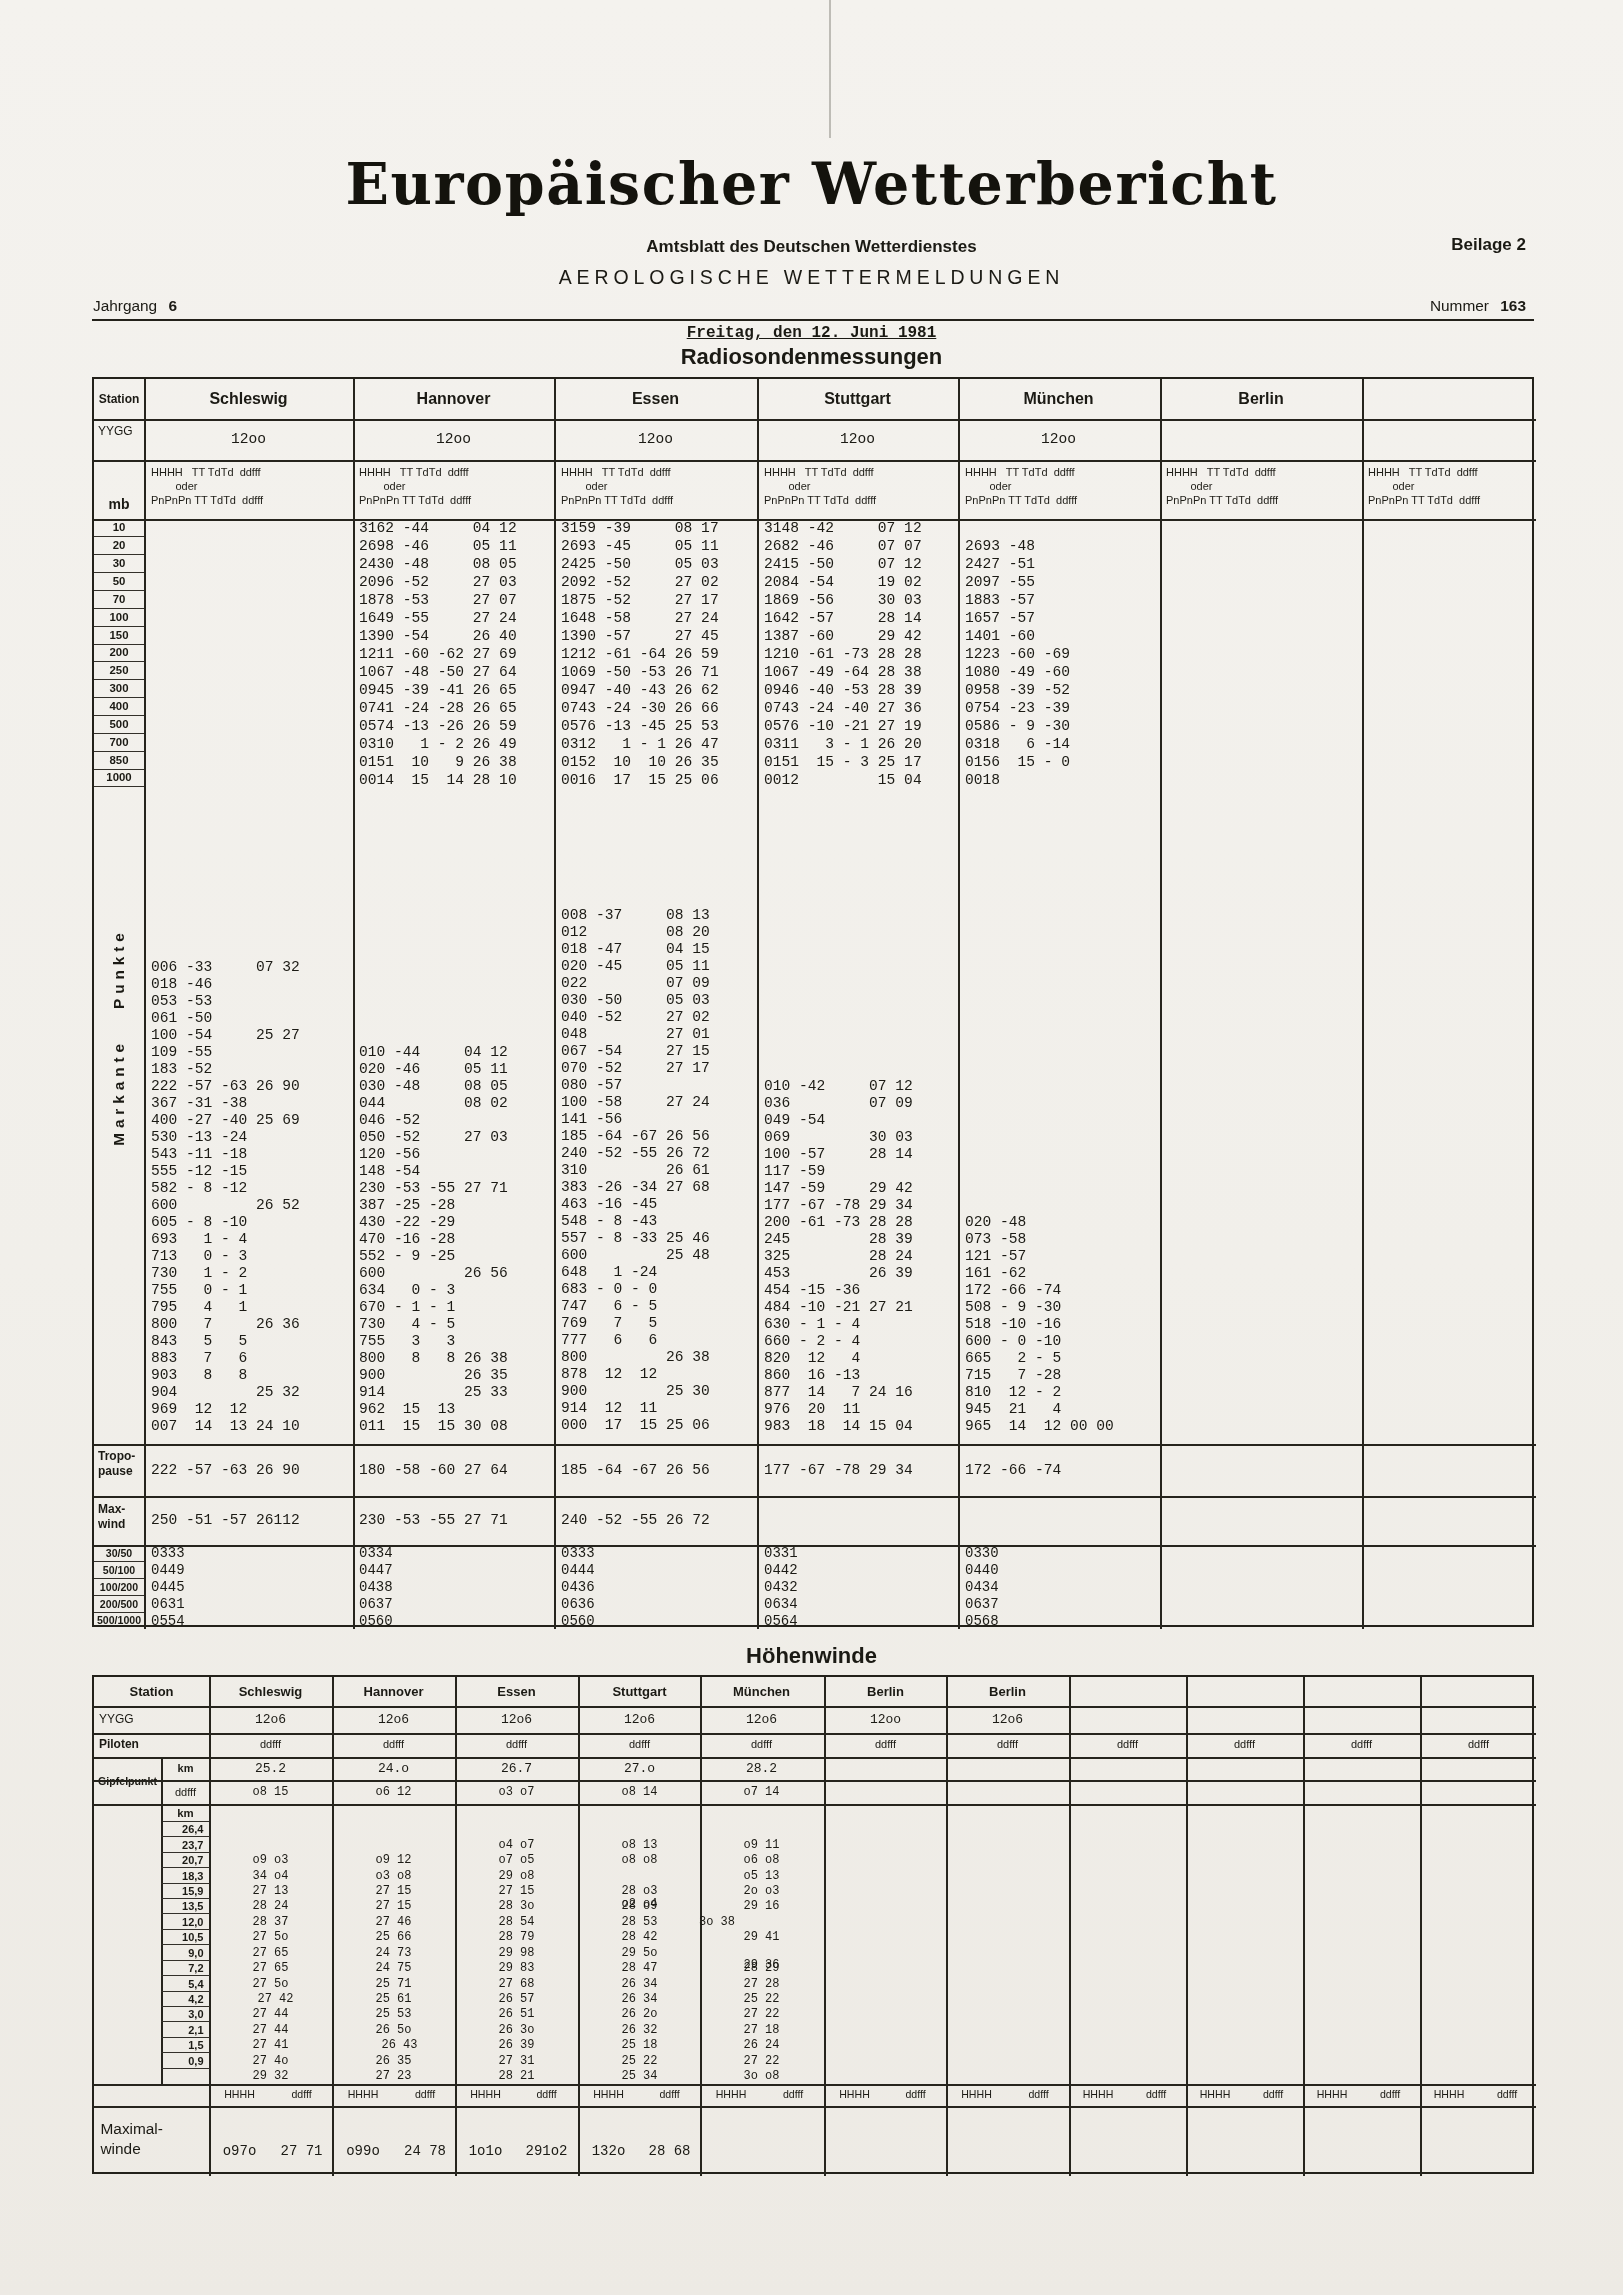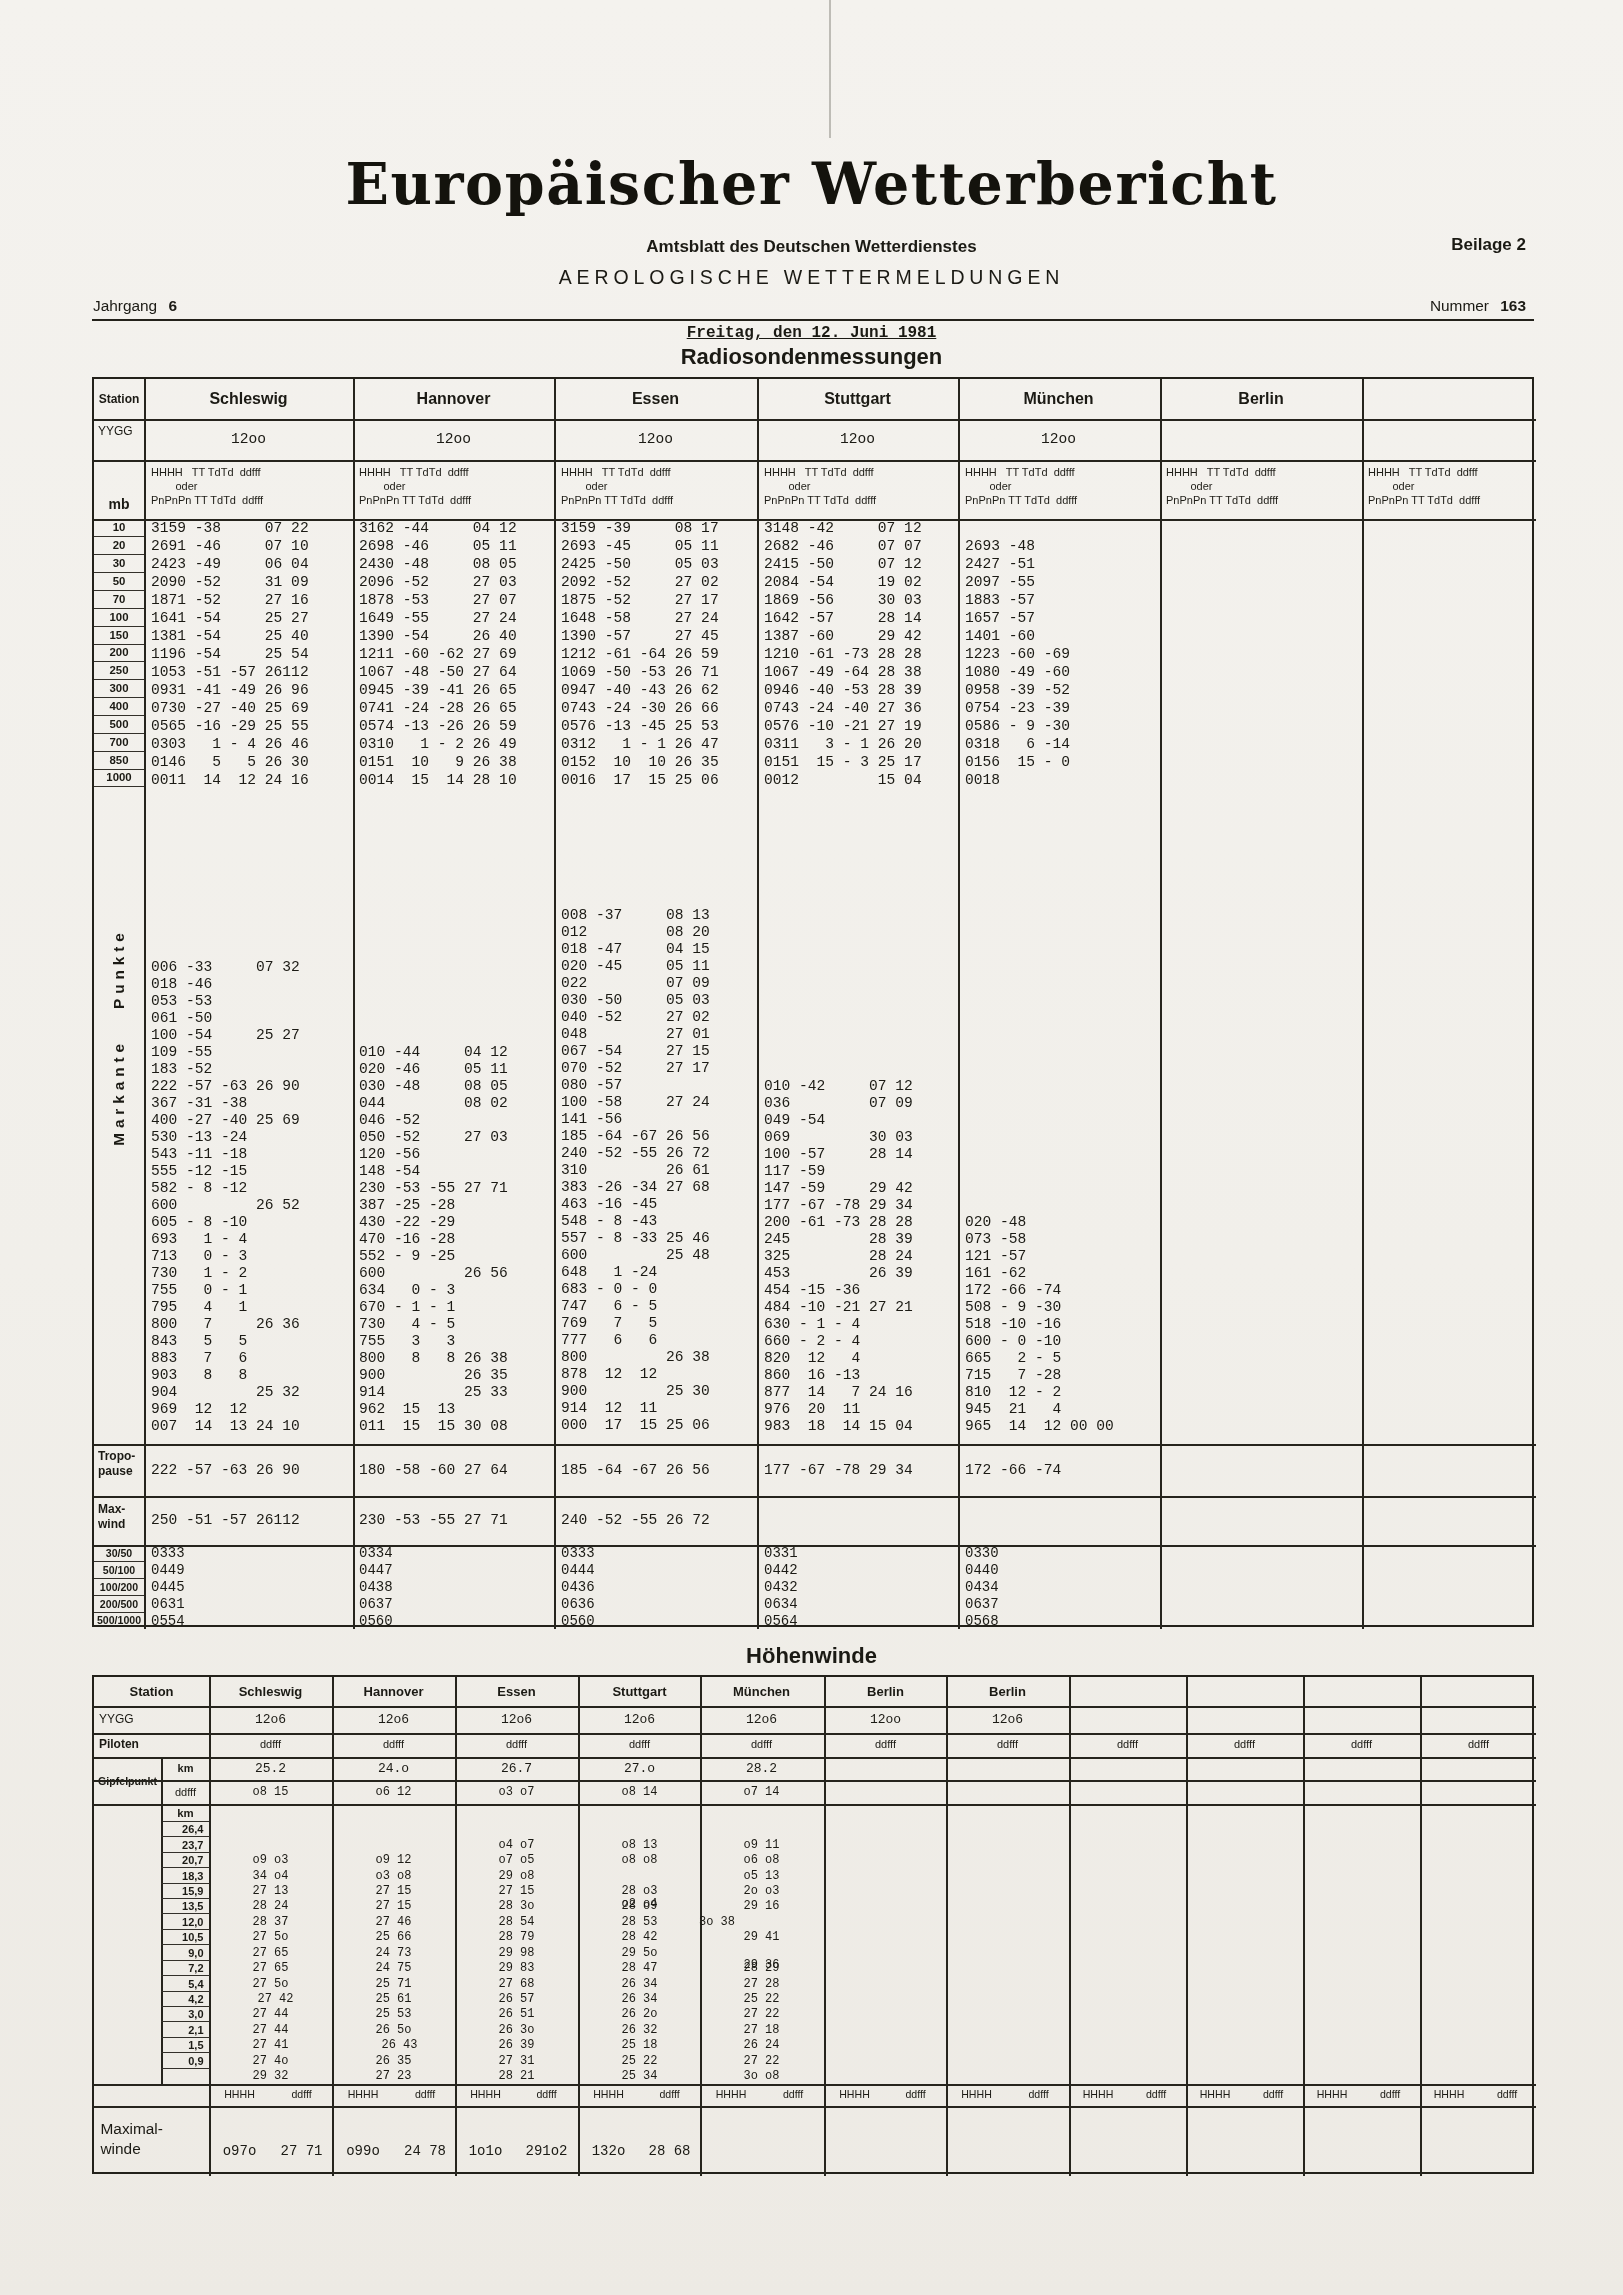--- a/index.html
+++ b/index.html
@@ -140,35 +140,20 @@
       <div class="laycell" style="top: 1166px; height: 17px; line-height: 16px;">30/50</div>
       <div class="laycell" style="top: 1183px; height: 17px; line-height: 16px;">50/100</div>
       <div class="laycell" style="top: 1200px; height: 17px; line-height: 16px;">100/200</div>
       <div class="laycell" style="top: 1217px; height: 17px; line-height: 16px;">200/500</div>
       <div class="laycell" style="top: 1234px; height: 16px; line-height: 15.4px; border-bottom: none;">500/1000</div>
       <div class="stname" style="left: 50px; width: 209px;">Schleswig</div>
       <div class="styygg" style="left: 50px; width: 209px;">12oo</div>
       <div class="sthdr pre" style="left: 57px;">HHHH   TT TdTd  ddfff
         oder
 PnPnPn TT TdTd  ddfff</div>
-      <div class="lvpre pre" style="left: 57px; top: 140px;">3159 -38     07 22
-2691 -46     07 10
-2423 -49     06 04
-2090 -52     31 09
-1871 -52     27 16
-1641 -54     25 27
-1381 -54     25 40
-1196 -54     25 54
-1053 -51 -57 26112
-0931 -41 -49 26 96
-0730 -27 -40 25 69
-0565 -16 -29 25 55
-0303   1 - 4 26 46
-0146   5   5 26 30
-0011  14  12 24 16</div>
       <div class="mkpre pre" style="left: 57px; top: 580px;">006 -33     07 32
 018 -46
 053 -53
 061 -50
 100 -54     25 27
 109 -55
 183 -52
 222 -57 -63 26 90
 367 -31 -38
 400 -27 -40 25 69

